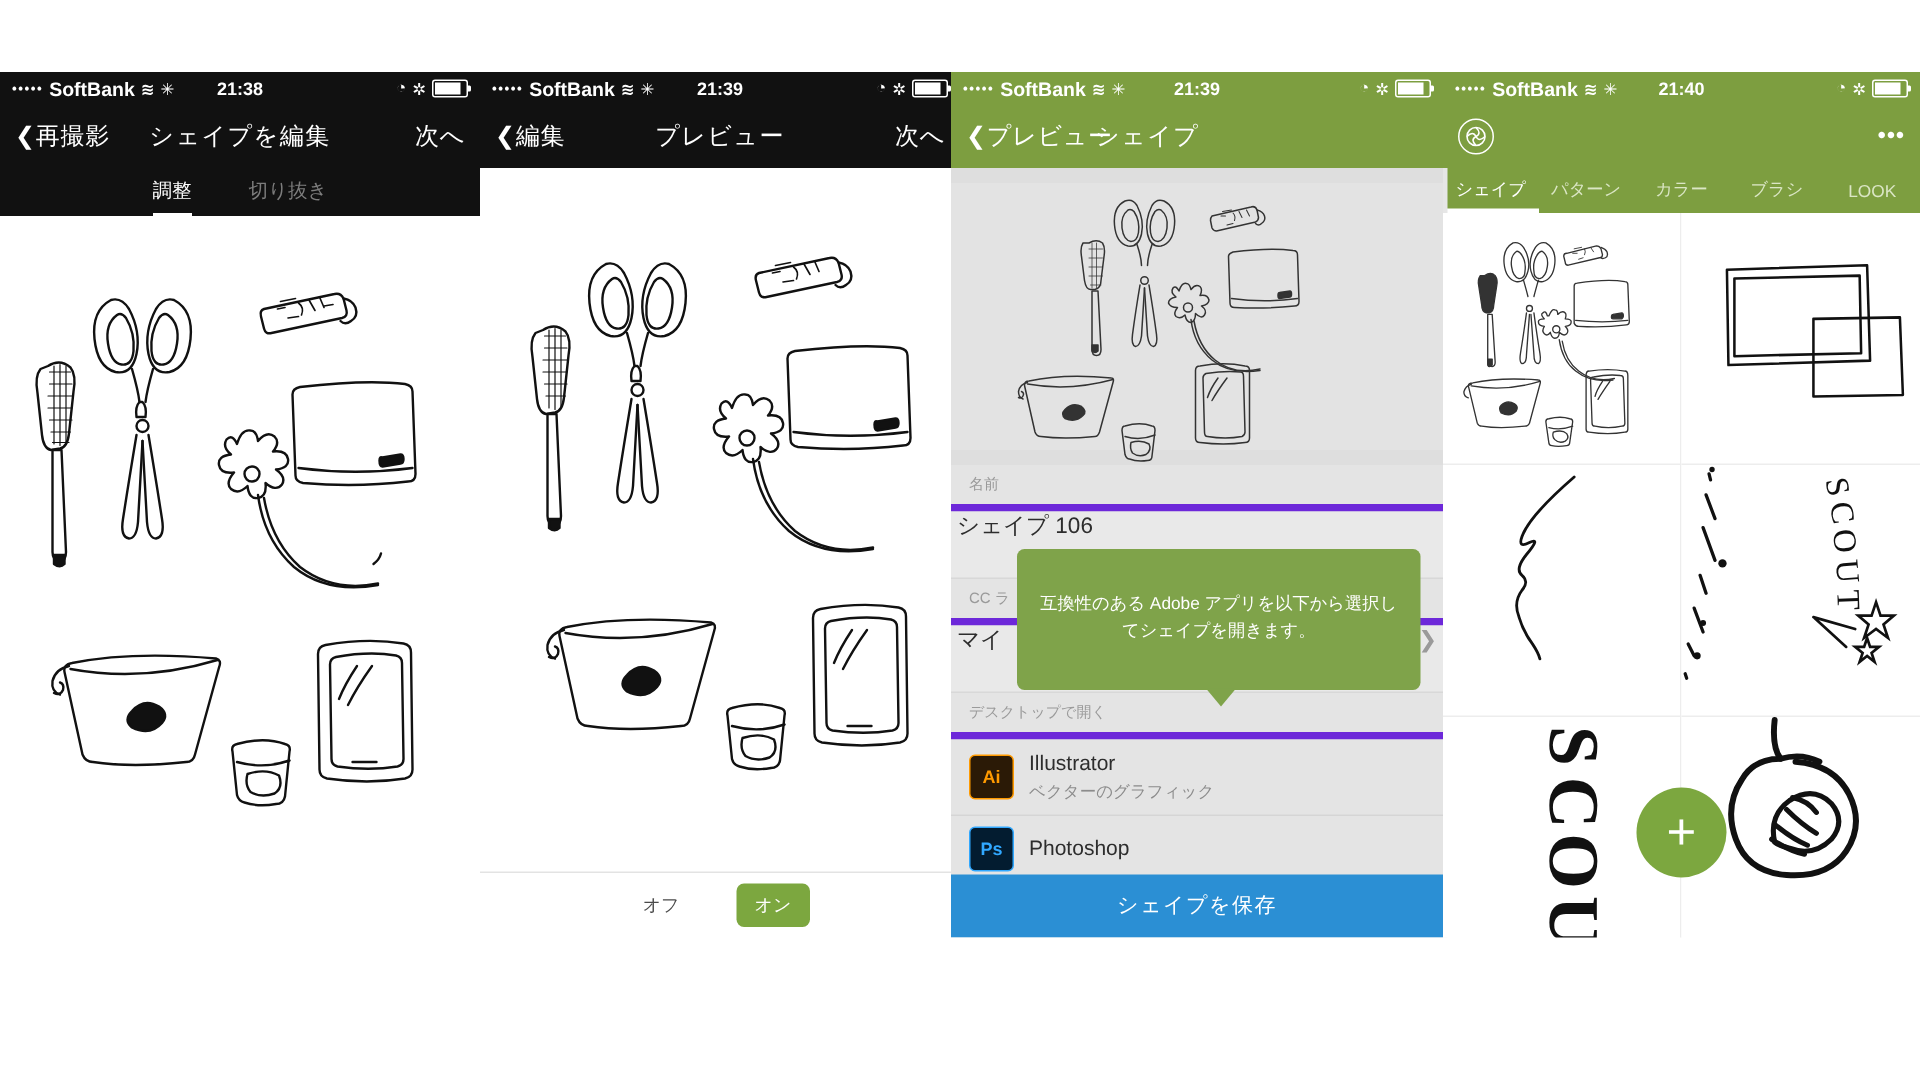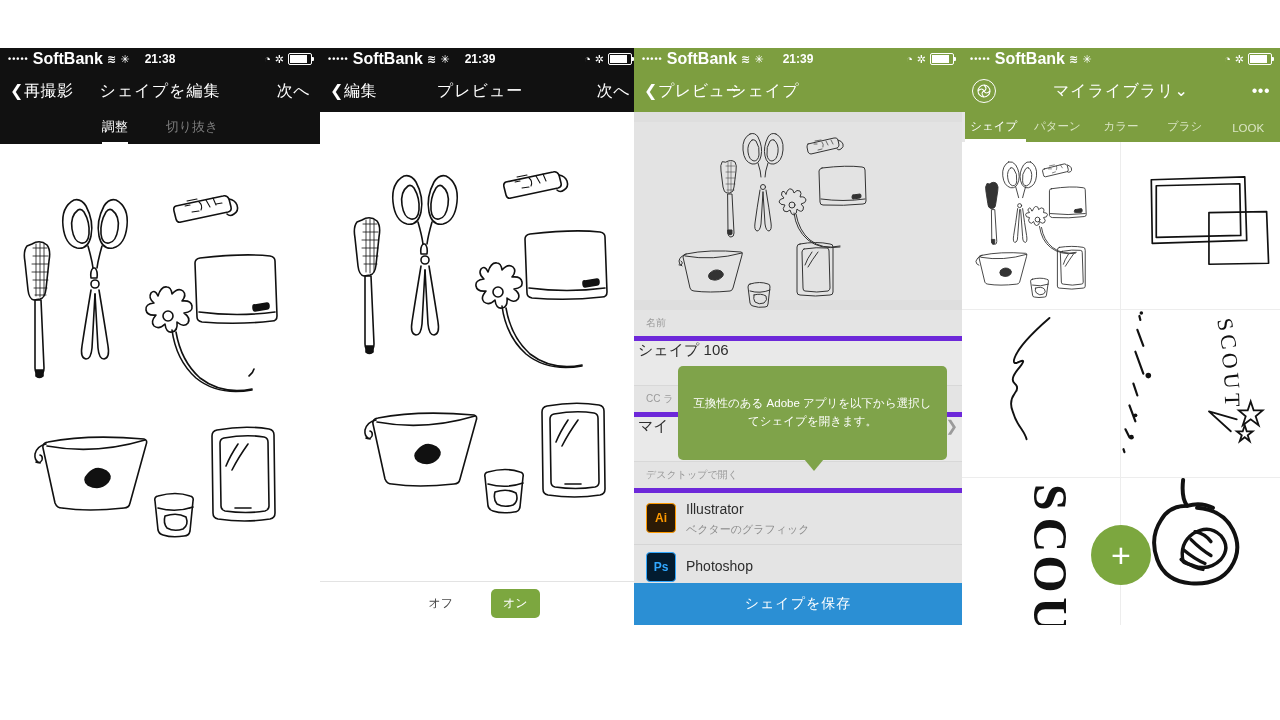--- a/index.html
+++ b/index.html
@@ -7,21 +7,21 @@
   .stage{position:relative;width:1280px;height:720px;background:#fff;}
   .panel{position:absolute;top:48px;width:320px;height:577px;overflow:hidden;background:#fff;}
   .p1{left:0;} .p2{left:320px;} .p3{left:634px;width:328px;} .p4{left:962px;width:318px;}
 
   
   .statusbar{height:22px;display:flex;align-items:center;padding:0 8px;font-size:11px;color:#fff;font-weight:bold;position:relative;}
   .sb-dark{background:#111;}
   .sb-green{background:#7d9e40;}
   .sb-left{display:flex;align-items:center;gap:4px;}
   .dots{letter-spacing:1px;font-size:9px;line-height:1;}
-  .carrier{font-size:16px;font-weight:bold;}
+  .carrier{font-size:13px;font-weight:bold;}
   .wifi{font-size:11px;}
   .sb-time{position:absolute;left:0;right:0;text-align:center;font-size:12px;font-weight:bold;pointer-events:none;}
   .sb-right{margin-left:auto;display:flex;align-items:center;gap:4px;z-index:2;}
   .batt{width:22px;height:10px;border:1px solid #fff;border-radius:2px;position:relative;}
   .batt::after{content:"";position:absolute;right:-3px;top:3px;width:2px;height:4px;background:#fff;border-radius:0 1px 1px 0;}
   .batt i{display:block;position:absolute;left:1px;top:1px;bottom:1px;width:17px;background:#fff;}
 
   
   .navbar{height:42px;display:flex;align-items:center;position:relative;padding:0 10px;}
   .nav-dark{background:#111;color:#fff;}
@@ -340,36 +340,36 @@
 
   <div class="panel p4">
     <div class="scrollstrip"></div>
     <div class="statusbar sb-green">
       <div class="sb-left">
         <span class="dots">•••••</span>
         <span class="carrier">SoftBank</span>
         <span class="wifi">≋</span>
         <span class="wifi">✳</span>
       </div>
+      <div class="sb-time">21:40</div>
       <div class="sb-right">
         <span class="wifi">◔</span>
         <span class="wifi">✲</span>
         <span class="batt">
             <i></i>
           </span>
       </div>
     </div>
     <div class="navbar nav-green">
       <span class="logo">
         <svg width="16" height="16" viewBox="0 0 24 24" fill="none" stroke="#fff" stroke-width="1.6">
           <circle cx="12" cy="12" r="9"></circle>
           <path d="M12,3 q6,6 0,9 q-6,3 0,9 M3,12 q6,-6 9,0 q3,6 9,0"></path>
         </svg>
       </span>
-      <div class="nav-title">マイライブラリ⌄</div>
       <div class="nav-right">•••</div>
     </div>
     <div class="libtabs">
       <div class="libtab active">シェイプ</div>
       <div class="libtab">パターン</div>
       <div class="libtab">カラー</div>
       <div class="libtab">ブラシ</div>
       <div class="libtab">LOOK</div>
     </div>
     <div class="grid">

